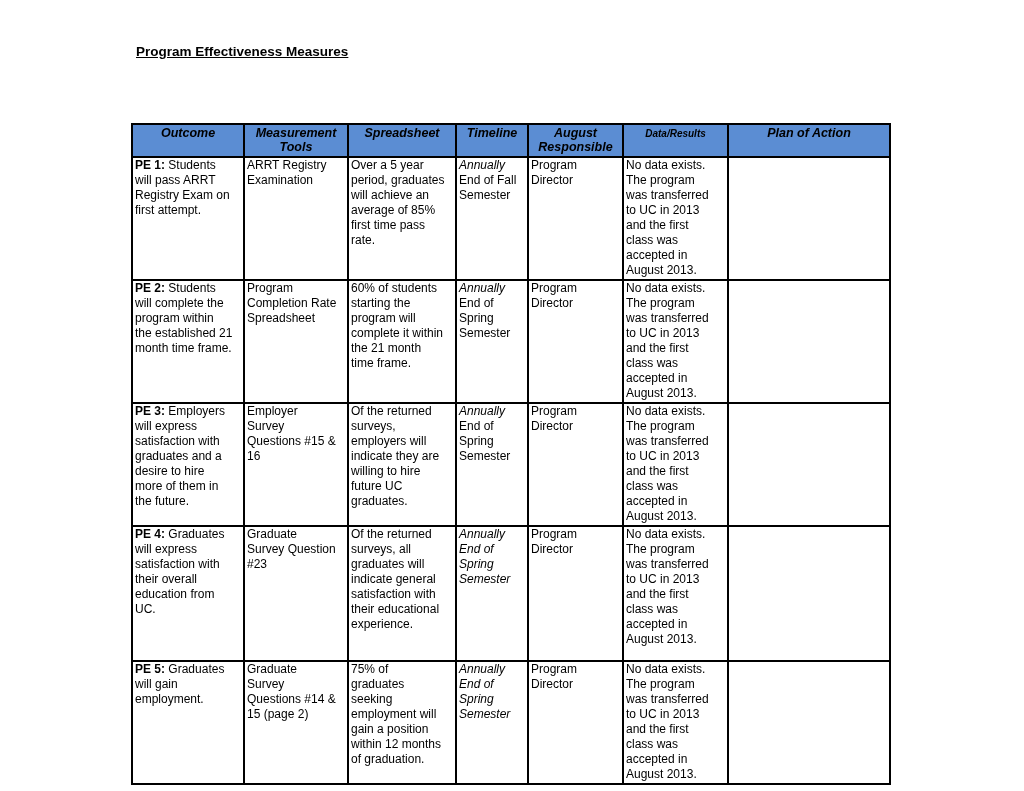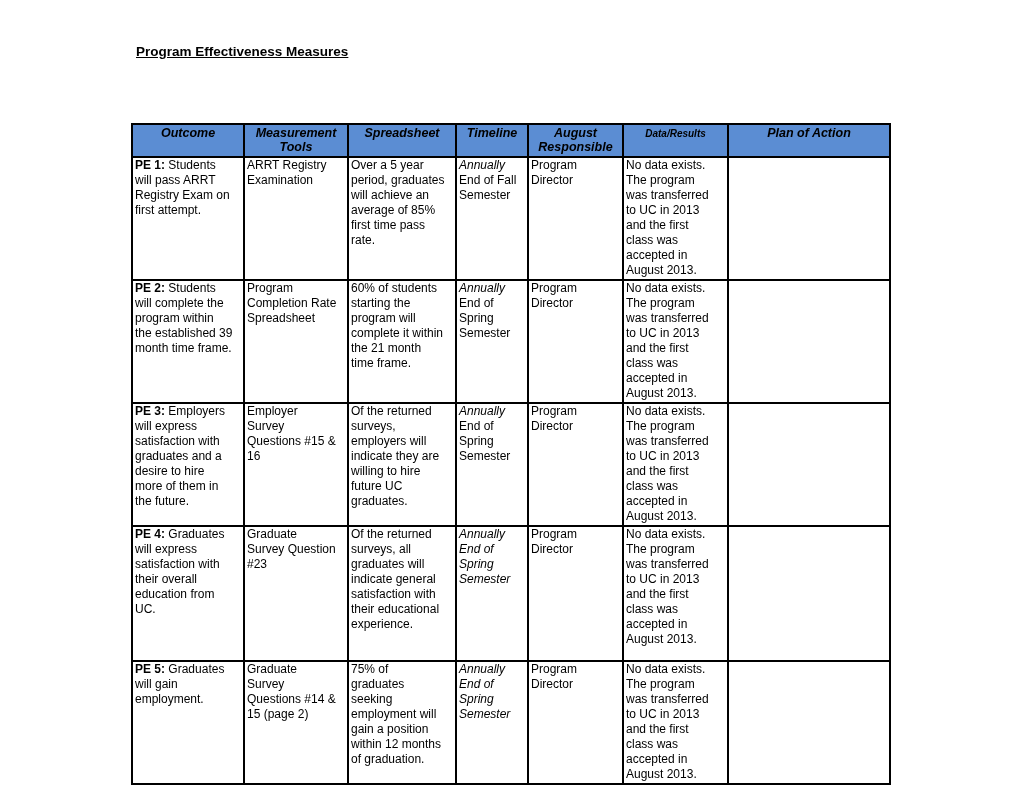--- a/index.html
+++ b/index.html
@@ -102,21 +102,21 @@
           <td class="cell-left">Over a 5 year period, graduates will achieve an average of 85% first time pass rate.</td>
           <td class="cell-center">
             <div class="italic">Annually</div>
             <div class="upright">End of Fall Semester</div>
           </td>
           <td class="cell-center">Program Director</td>
           <td class="cell-center">No data exists. The program was transferred to UC in 2013 and the first class was accepted in August 2013.</td>
           <td class="cell-left"></td>
         </tr>
         <tr style="height: 122px;">
-          <td class="cell-left"><b class="pe-code">PE 2:</b><span> Students will complete the program within the established 39 month time frame.</span></td>
+          <td class="cell-left"><b class="pe-code">PE 2:</b><span> Students will complete the program within the established 21 month time frame.</span></td>
           <td class="cell-left">Program Completion Rate Spreadsheet</td>
           <td class="cell-left">60% of students starting the program will complete it within the 21 month time frame.</td>
           <td class="cell-center">
             <div class="italic">Annually</div>
             <div class="upright">End of Spring Semester</div>
           </td>
           <td class="cell-center">Program Director</td>
           <td class="cell-center">No data exists. The program was transferred to UC in 2013 and the first class was accepted in August 2013.</td>
           <td class="cell-left"></td>
         </tr>

